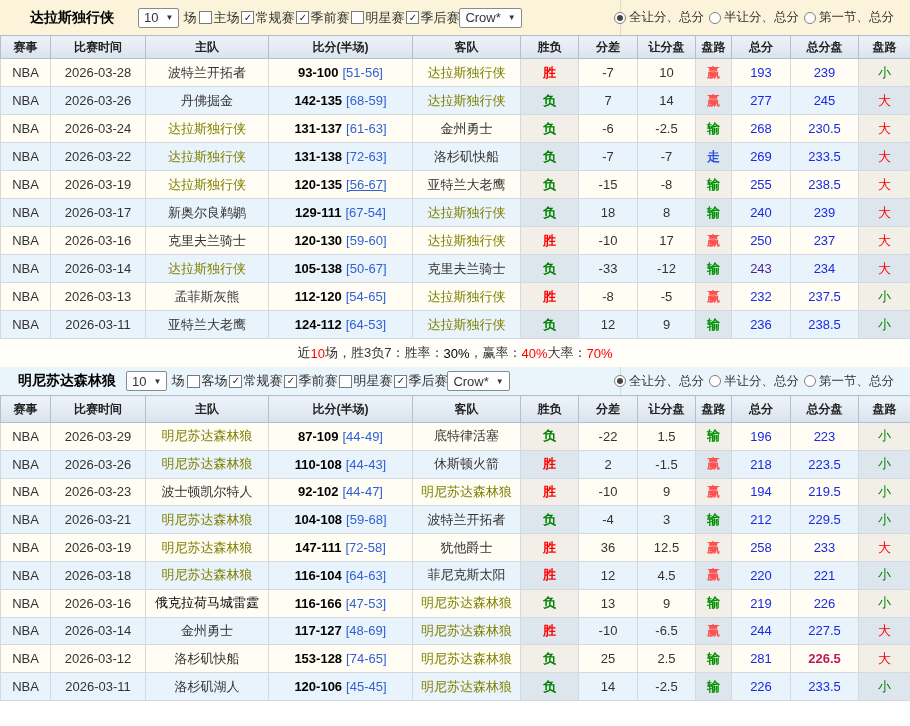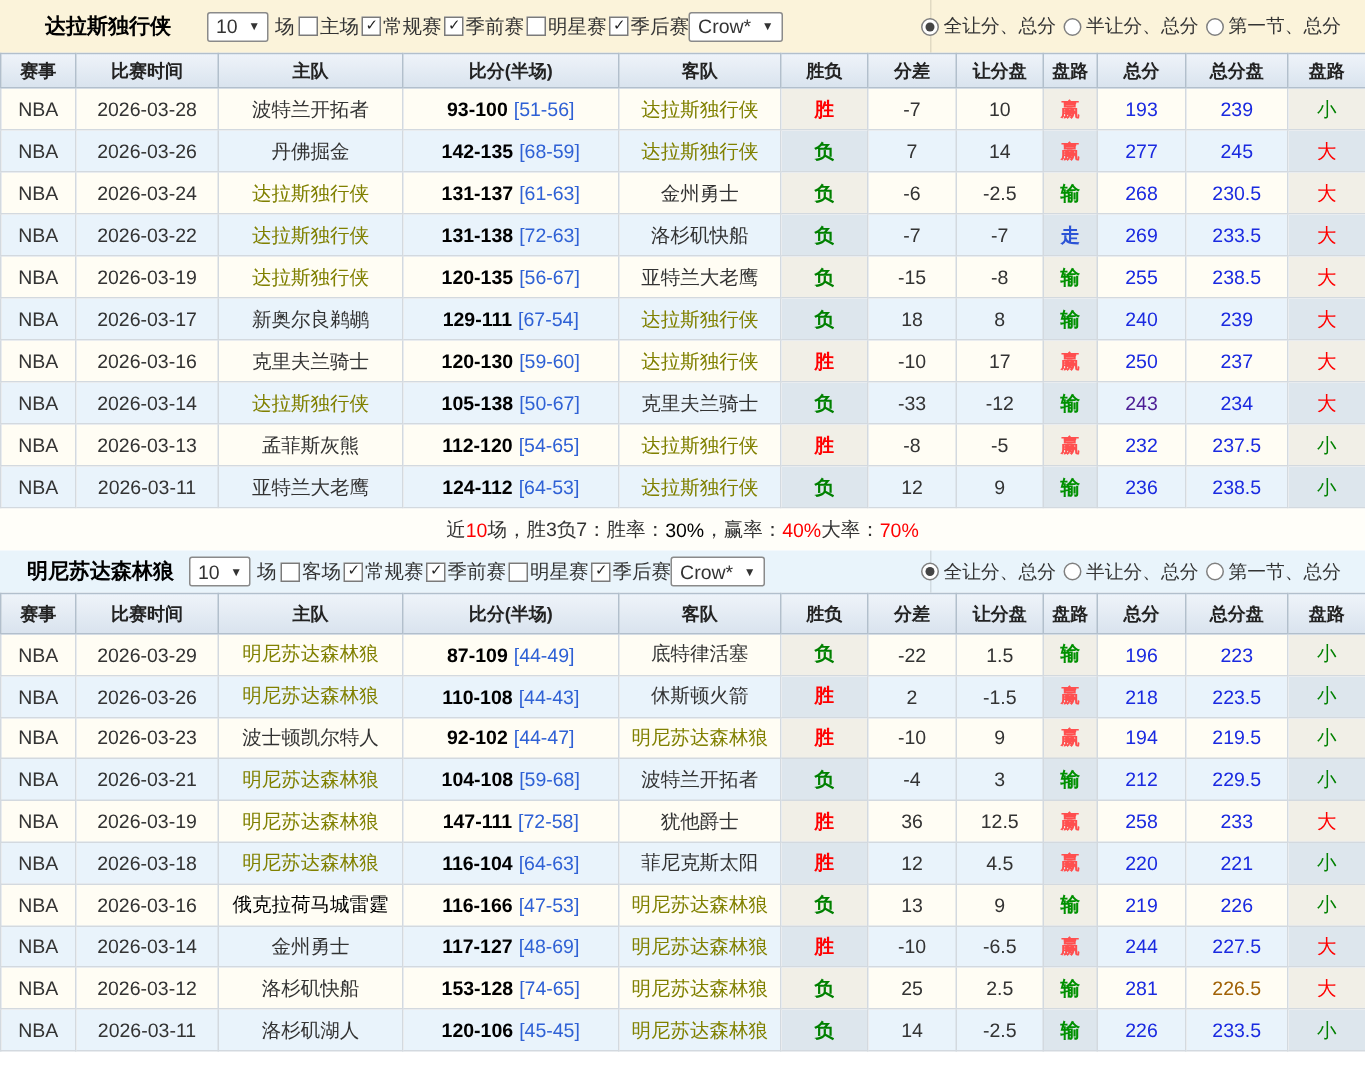--- a/index.html
+++ b/index.html
@@ -185,21 +185,21 @@
             <td>-7</td>
             <td class="shade bold" style="color: rgb(43, 83, 214);">走</td>
             <td style="color: rgb(26, 42, 224);">269</td>
             <td style="color: rgb(26, 42, 224);">233.5</td>
             <td class="shade" style="color: rgb(255, 0, 0);">大</td>
           </tr>
           <tr class="odd">
             <td>NBA</td>
             <td>2026-03-19</td>
             <td style="color: rgb(128, 128, 0);">达拉斯独行侠</td>
-            <td><span class="score-main">120-135</span><span class="score-half" style="color: rgb(47, 97, 213);">[56-67]</span></td>
+            <td><span class="score-main">120-135</span><span class="score-half" style="color: rgb(47, 97, 213); text-decoration: underline;">[56-67]</span></td>
             <td style="color: rgb(51, 51, 51);">亚特兰大老鹰</td>
             <td class="shade bold" style="color: rgb(0, 128, 0);">负</td>
             <td>-15</td>
             <td>-8</td>
             <td class="shade bold" style="color: rgb(0, 144, 0);">输</td>
             <td style="color: rgb(26, 42, 224);">255</td>
             <td style="color: rgb(26, 42, 224);">238.5</td>
             <td class="shade" style="color: rgb(255, 0, 0);">大</td>
           </tr>
           <tr class="even">
@@ -484,21 +484,21 @@
             <td>NBA</td>
             <td>2026-03-12</td>
             <td style="color: rgb(51, 51, 51);">洛杉矶快船</td>
             <td><span class="score-main">153-128</span><span class="score-half" style="color: rgb(47, 97, 213);">[74-65]</span></td>
             <td style="color: rgb(128, 128, 0);">明尼苏达森林狼</td>
             <td class="shade bold" style="color: rgb(0, 128, 0);">负</td>
             <td>25</td>
             <td>2.5</td>
             <td class="shade bold" style="color: rgb(0, 144, 0);">输</td>
             <td style="color: rgb(26, 42, 224);">281</td>
-            <td style="color: #a16207;">226.5</td>
+            <td style="color: #be185d; font-weight: bold;">226.5</td>
             <td class="shade" style="color: rgb(255, 0, 0);">大</td>
           </tr>
           <tr class="even">
             <td>NBA</td>
             <td>2026-03-11</td>
             <td style="color: rgb(51, 51, 51);">洛杉矶湖人</td>
             <td><span class="score-main">120-106</span><span class="score-half" style="color: rgb(47, 97, 213);">[45-45]</span></td>
             <td style="color: rgb(128, 128, 0);">明尼苏达森林狼</td>
             <td class="shade bold" style="color: rgb(0, 128, 0);">负</td>
             <td>14</td>

